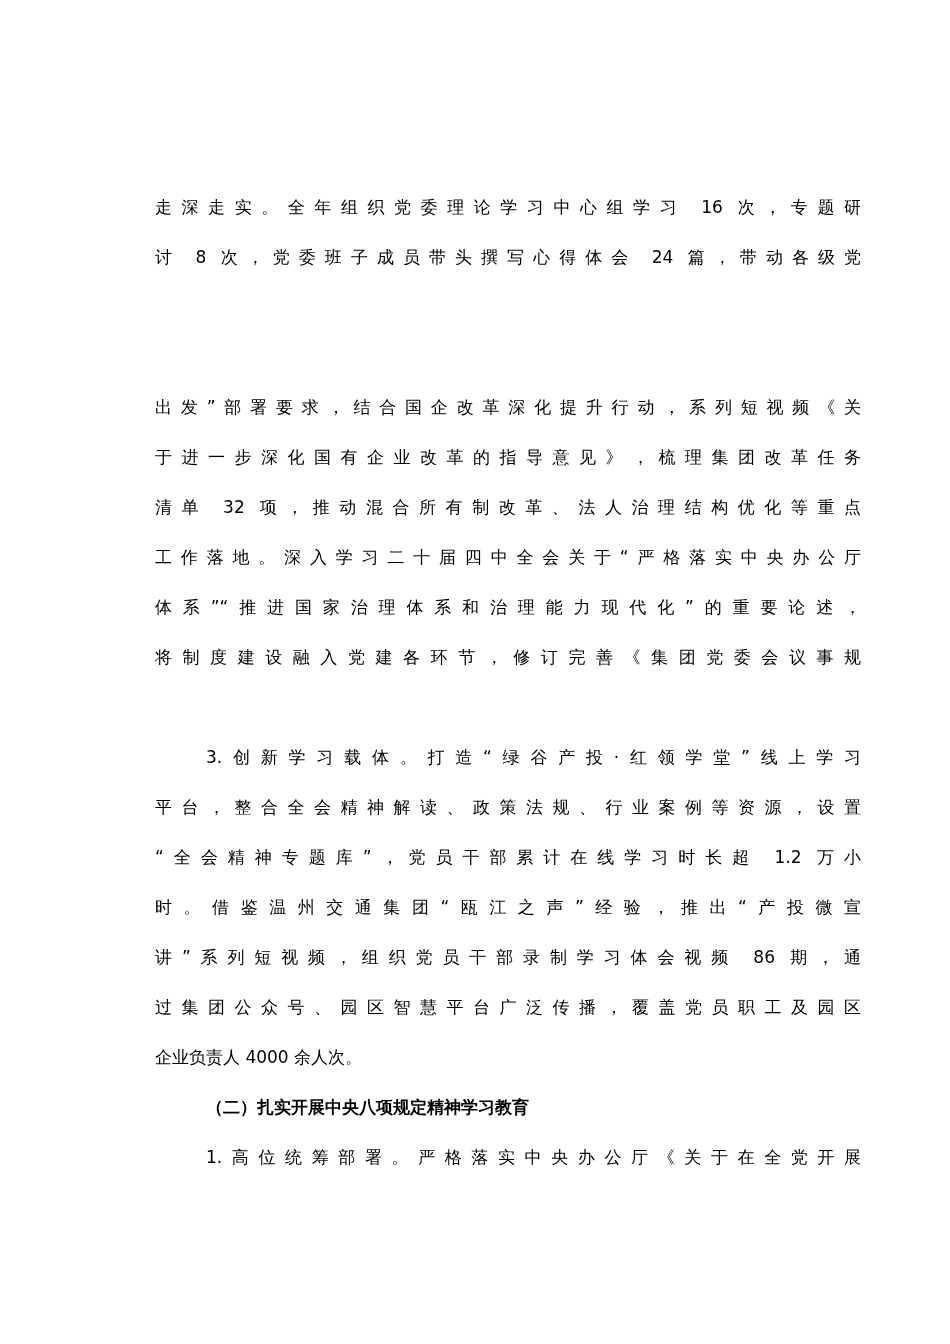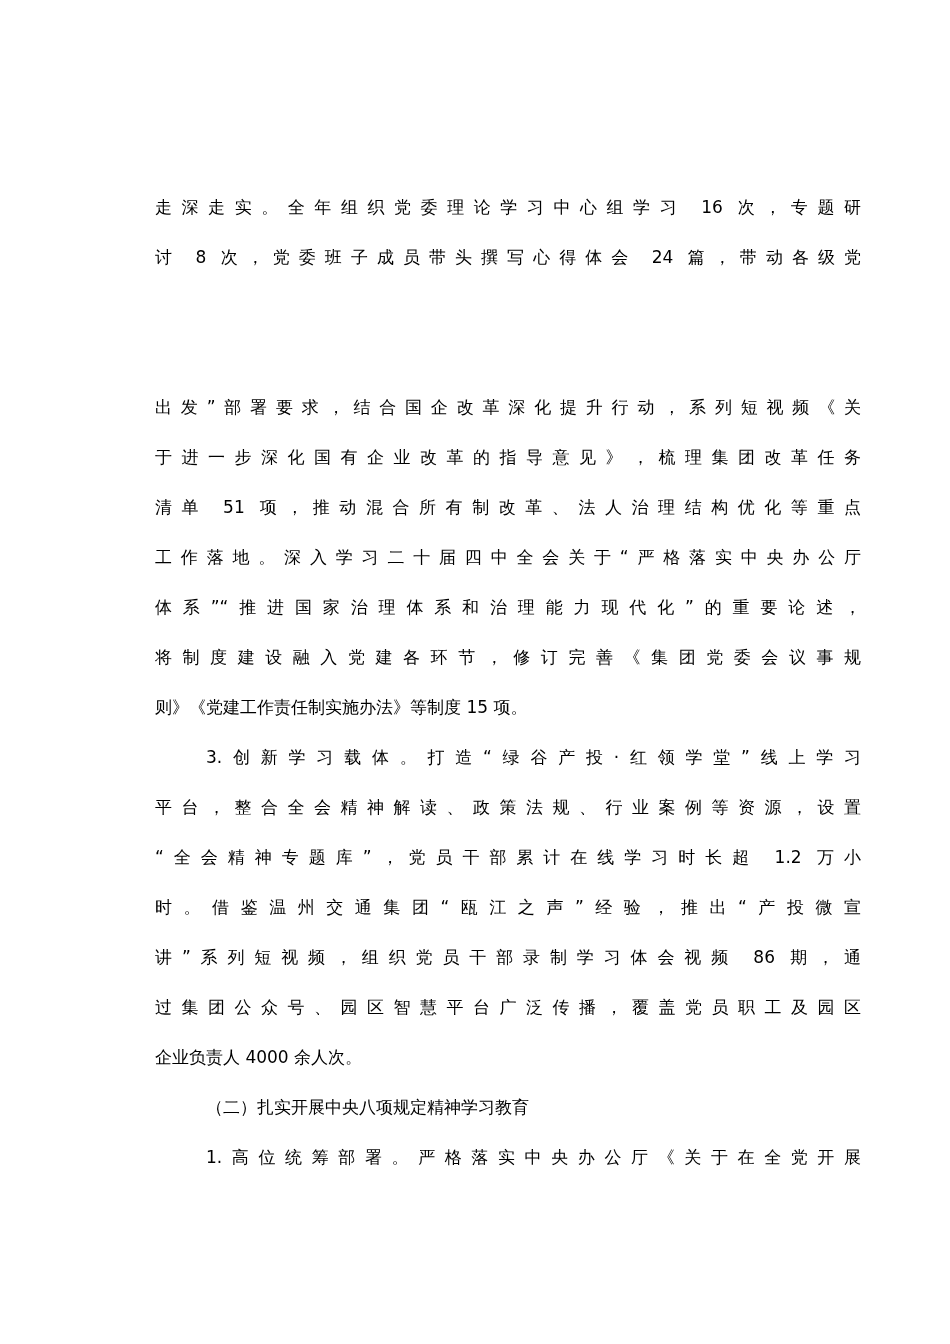--- a/index.html
+++ b/index.html
@@ -39,38 +39,37 @@
     .line.last {
       text-align-last: left;
     }
     .line.indent {
       left: 178px;
       width: 655px;
     }
     .line.heading {
       left: 178px;
       width: 655px;
-      font-weight: normal;
+      font-weight: bold;
       text-align-last: left;
     }
   </style>
 </head>
 <body>
 
 <div class="page">
   <div class="line" style="top:190px">走深走实。全年组织党委理论学习中心组学习 16 次，专题研</div>
   <div class="line" style="top:240px">讨 8 次，党委班子成员带头撰写心得体会 24 篇，带动各级党</div>
 
   <div class="line" style="top:390px">出发”部署要求，结合国企改革深化提升行动，系列短视频《关</div>
   <div class="line" style="top:440px">于进一步深化国有企业改革的指导意见》，梳理集团改革任务</div>
-  <div class="line" style="top:490px">清单 51 项，推动混合所有制改革、法人治理结构优化等重点</div>
+  <div class="line" style="top:490px">清单 32 项，推动混合所有制改革、法人治理结构优化等重点</div>
   <div class="line" style="top:540px">工作落地。深入学习二十届四中全会关于“严格落实中央办公厅</div>
   <div class="line" style="top:590px">体系”“推进国家治理体系和治理能力现代化”的重要论述，</div>
   <div class="line" style="top:640px">将制度建设融入党建各环节，修订完善《集团党委会议事规</div>
-  <div class="line last" style="top:690px">则》《党建工作责任制实施办法》等制度 15 项。</div>
 
   <div class="line indent" style="top:740px">3.创新学习载体。打造“绿谷产投·红领学堂”线上学习</div>
   <div class="line" style="top:790px">平台，整合全会精神解读、政策法规、行业案例等资源，设置</div>
   <div class="line" style="top:840px">“全会精神专题库”，党员干部累计在线学习时长超 1.2 万小</div>
   <div class="line" style="top:890px">时。借鉴温州交通集团“瓯江之声”经验，推出“产投微宣</div>
   <div class="line" style="top:940px">讲”系列短视频，组织党员干部录制学习体会视频 86 期，通</div>
   <div class="line" style="top:990px">过集团公众号、园区智慧平台广泛传播，覆盖党员职工及园区</div>
   <div class="line last" style="top:1040px">企业负责人 4000 余人次。</div>
 
   <div class="line heading" style="top:1090px">（二）扎实开展中央八项规定精神学习教育</div>

